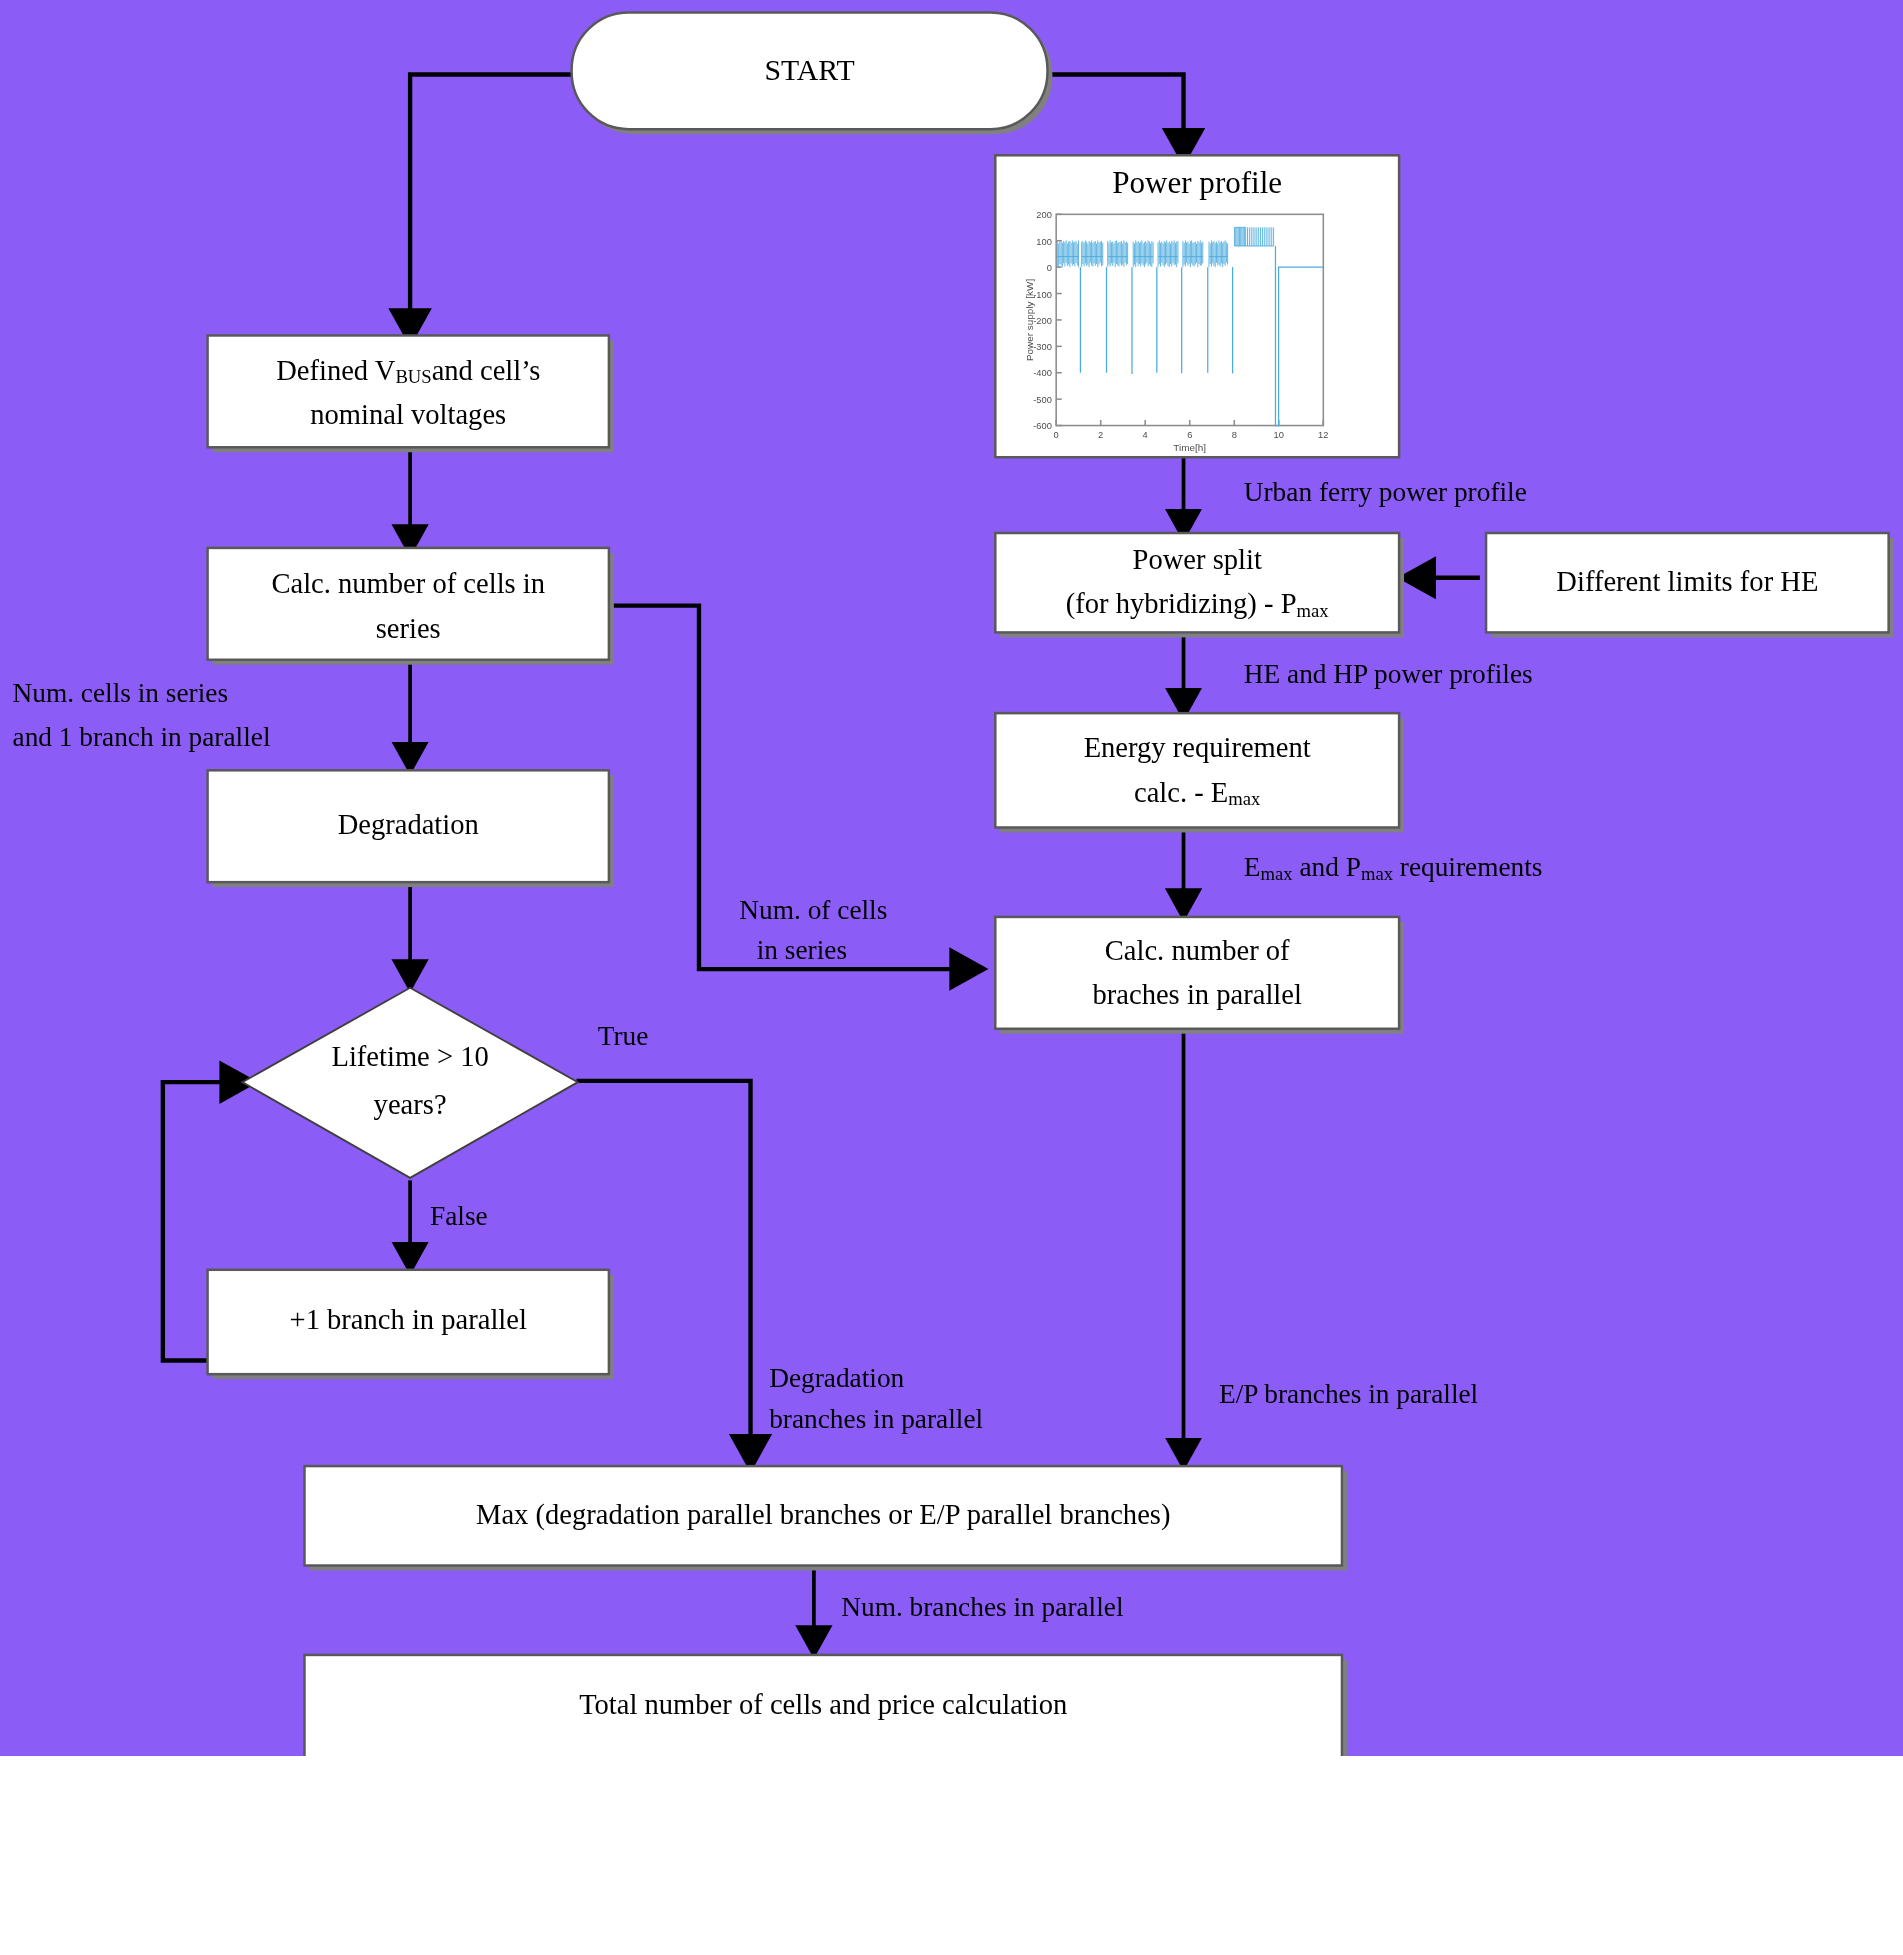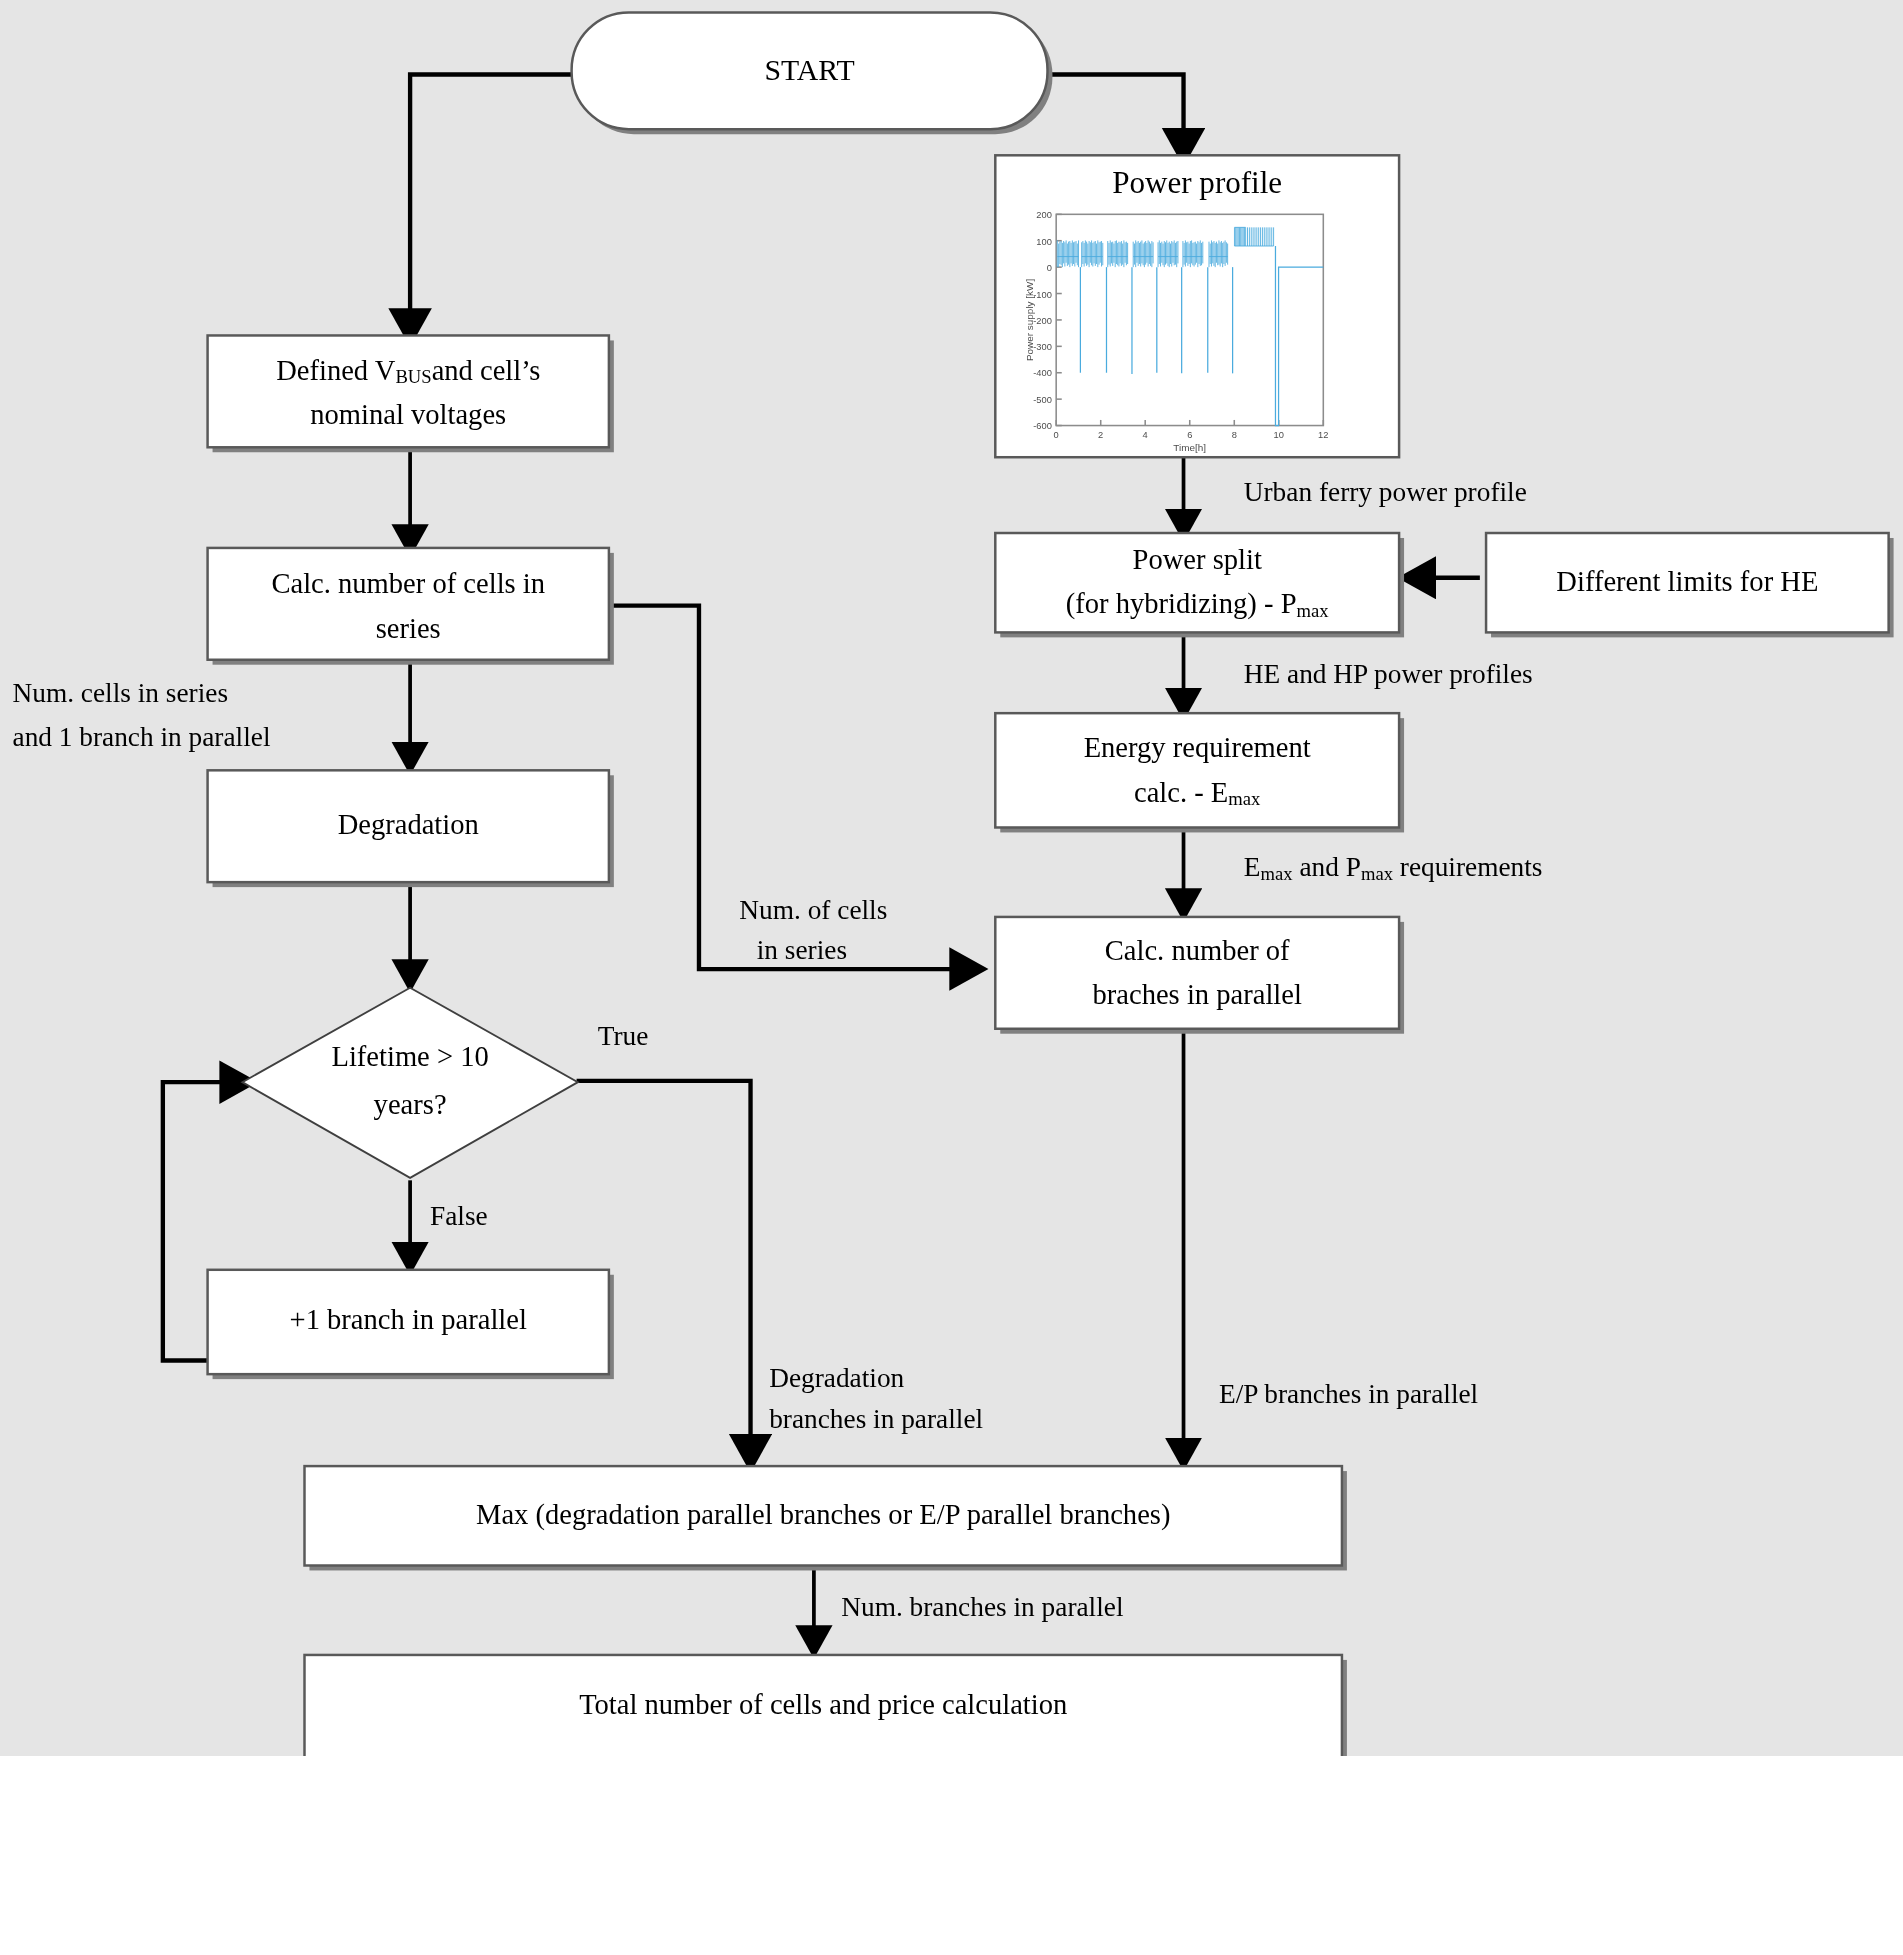--- a/index.html
+++ b/index.html
@@ -4,21 +4,21 @@
 <style>
   html, body {
     margin: 0;
     padding: 0;
     background: #ffffff;
   }
   #root {
     position: relative;
     width: 1903px;
     height: 1756px;
-    background: #e5e5e5;
+    background: #8b5cf6;
     font-family: "Liberation Serif", "DejaVu Serif", serif;
     overflow: hidden;
   }
   svg#flow {
     position: absolute;
     top: 0; left: 0;
     width: 1903px;
     height: 1955px;
   }
   .node-rect {

